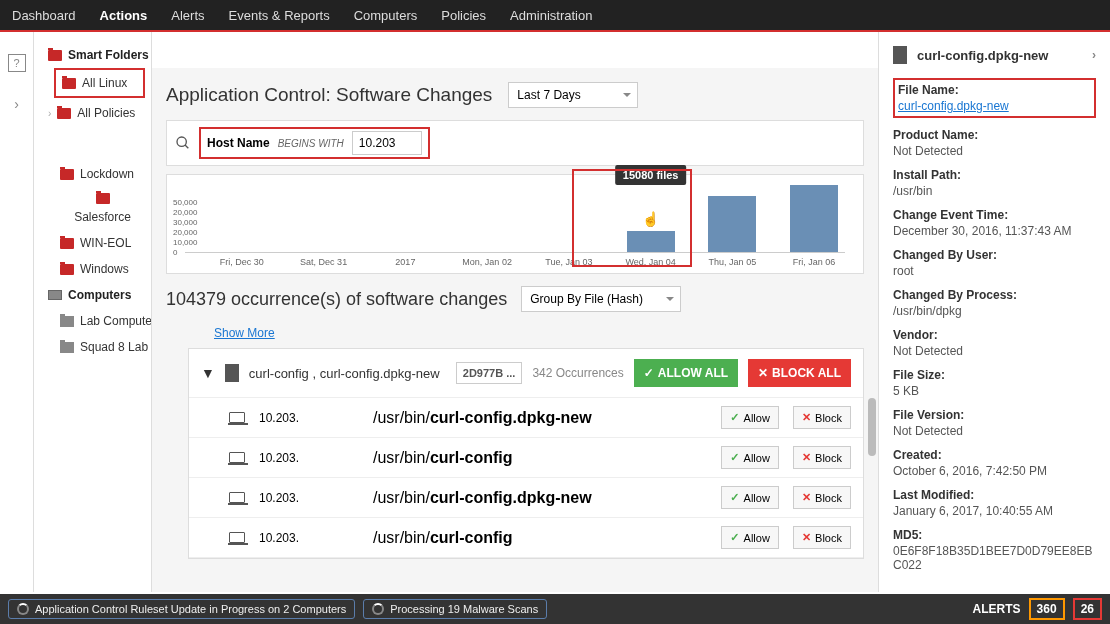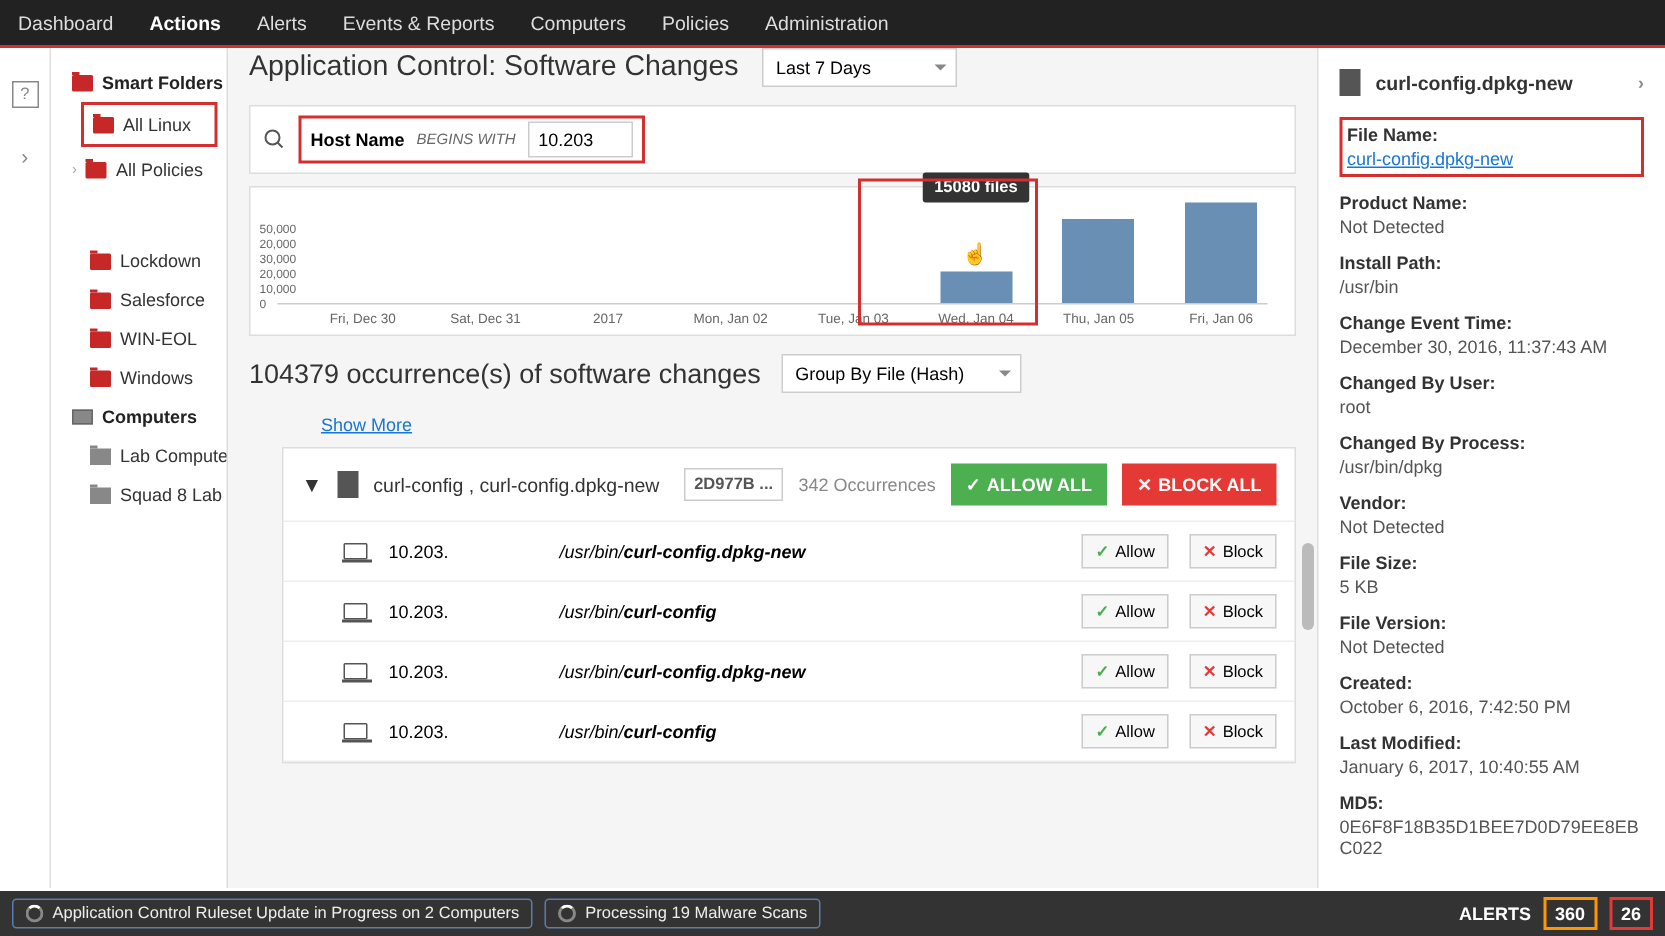--- a/index.html
+++ b/index.html
@@ -19,21 +19,21 @@
     .sidebar-item { padding: 6px 6px 6px 14px; font-size: 12px; color: #333; display: flex; align-items: center; gap: 6px; cursor: pointer; white-space: nowrap; overflow: hidden; }
     .sidebar-item.header { font-weight: bold; color: #222; }
     .folder-icon { width: 14px; height: 11px; background: #c62828; border-radius: 1px; position: relative; flex-shrink: 0; }
     .folder-icon::before { content: ''; position: absolute; top: -2px; left: 0; width: 5px; height: 2px; background: #c62828; }
     .folder-grey { width: 14px; height: 11px; background: #888; position: relative; flex-shrink: 0; }
     .folder-grey::before { content: ''; position: absolute; top: -2px; left: 0; width: 5px; height: 2px; background: #888; }
     .comp-icon { width: 14px; height: 10px; border: 1px solid #666; background: #888; flex-shrink: 0; }
     .box-red { border: 2px solid #d32f2f; }
     .sidebar-item .chev { color: #aaa; font-size: 10px; margin-left: -6px; }
 
-    .content { flex: 1; background: #f5f5f5; padding: 0 14px; overflow: hidden; position: relative; }
+    .content { flex: 1; background: #f5f5f5; padding: 14px 14px; overflow: hidden; position: relative; margin-top: 36px; }
     .page-head { display: flex; align-items: center; gap: 16px; margin-bottom: 12px; }
     .page-title { font-size: 19px; color: #333; font-weight: normal; }
     .dd { border: 1px solid #ccc; background: #fff; font-size: 12px; padding: 5px 24px 5px 8px; position: relative; cursor: pointer; min-width: 130px; }
     .dd::after { content: ''; position: absolute; right: 6px; top: 10px; border: 4px solid transparent; border-top-color: #888; }
 
     .searchbar { background: #fff; border: 1px solid #ddd; display: flex; align-items: center; padding: 6px 8px; gap: 8px; margin-bottom: 8px; }
     .search-icon-svg { width: 16px; height: 16px; }
     .search-label { font-size: 12px; font-weight: bold; }
     .search-op { font-size: 10px; font-style: italic; color: #666; }
     .search-val { border: 1px solid #ccc; font-size: 12px; padding: 4px 6px; width: 70px; }
@@ -59,21 +59,21 @@
     .hash-box { border: 1px solid #ccc; font-size: 11px; padding: 4px 6px; color: #555; font-weight: bold;}
     .occ { font-size: 12px; color: #888; }
     .btn { font-size: 12px; padding: 7px 10px; border: none; color: #fff; font-weight: bold; cursor: pointer; display: flex; align-items: center; gap: 4px; }
     .btn-green { background: #4caf50; }
     .btn-red { background: #e53935; }
 
     .row { display: flex; align-items: center; padding: 8px 12px 8px 40px; border-bottom: 1px solid #eee; gap: 14px; }
     .laptop-icon { width: 16px; height: 11px; border: 1px solid #555; border-radius: 1px; position: relative; flex-shrink: 0; }
     .laptop-icon::after { content: ''; position: absolute; bottom: -3px; left: -2px; width: 20px; height: 2px; background: #555; }
     .ip { font-size: 12px; width: 100px; }
-    .path { font-size: 12px; flex: 1; font-style: italic; }
+    .path { font-size: 16px; flex: 1; }
     .mini-btn { border: 1px solid #ccc; background: #f7f7f7; font-size: 11px; padding: 4px 8px; cursor: pointer; display: flex; align-items: center; gap: 4px; }
     .chk { color: #4caf50; font-weight: bold; }
     .x { color: #e53935; font-weight: bold; }
     .scroll-ind { position: absolute; right: 2px; top: 330px; width: 8px; height: 58px; background: #bbb; border-radius: 4px; }
 
     .detail { width: 232px; border-left: 1px solid #ddd; padding: 14px 14px; font-size: 12px; color: #333; overflow: hidden; background: #fff; }
     .detail-head { display: flex; align-items: center; gap: 10px; margin-bottom: 14px; }
     .detail-head .title { font-weight: bold; font-size: 13px; flex: 1; }
     .detail-head .nav { color: #888; cursor: pointer; font-weight: bold; }
     .detail-block { margin-bottom: 10px; }
@@ -123,21 +123,21 @@
       </div>
     <div class="sidebar-item" style="padding-left:20px;">
         <span class="chev">›</span>
         <span class="folder-icon"></span>
         <span>All Policies</span>
       </div>
     <div class="sidebar-item" style="padding-left:26px;margin-top:35px;">
         <span class="folder-icon"></span>
         <span>Lockdown</span>
       </div>
-    <div class="sidebar-item" style="padding-left:26px;">
+    <div class="sidebar-item" style="padding-left:26px;flex-direction:column;">
         <span class="folder-icon"></span>
         <span>Salesforce</span>
       </div>
     <div class="sidebar-item" style="padding-left:26px;">
         <span class="folder-icon"></span>
         <span>WIN-EOL</span>
       </div>
     <div class="sidebar-item" style="padding-left:26px;">
         <span class="folder-icon"></span>
         <span>Windows</span>

